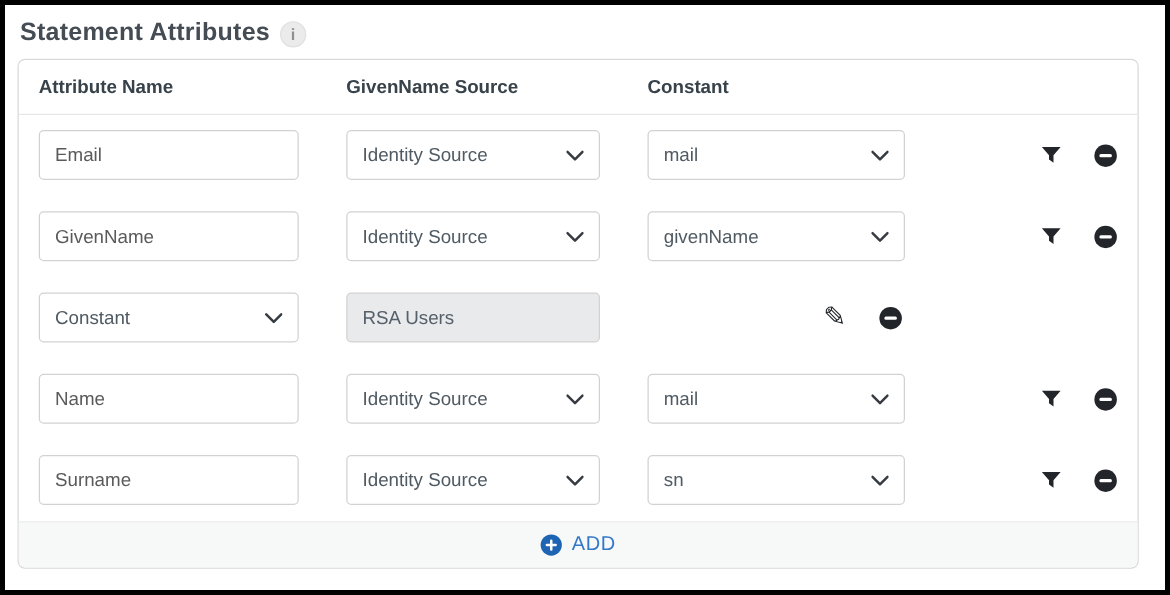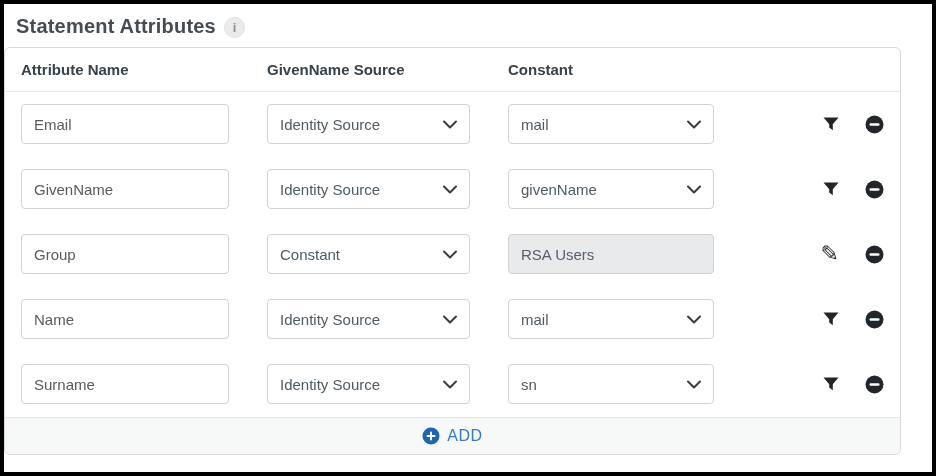--- a/index.html
+++ b/index.html
@@ -25,21 +25,21 @@
   }
   .info-icon {
     width: 21px; height: 21px; border-radius: 50%;
     background: #ebebeb; border: 1px solid #e0e0e0;
     color: #8f8f8f; font-size: 13px; font-weight: 600;
     display: inline-flex; align-items: center; justify-content: center;
     cursor: pointer; margin-top: 2px;
   }
   
   .panel {
-    width: 897px;
+    margin-left: 10px; width: 897px;
     border: 1px solid #d9d9d9; border-radius: 6px;
     background: #fff;
     display: flex; flex-direction: column;
   }
   .grid-row {
     display: grid;
     grid-template-columns: 208px 203px 206px 1fr;
     column-gap: 38px;
     padding: 0 14px 0 16px;
     align-items: center;
@@ -198,21 +198,20 @@
       <button class="icon-btn">
         <svg width="19" height="19" viewBox="0 0 19 19">
           <circle cx="9.5" cy="9.5" r="9" fill="#22262a"></circle>
           <rect x="4.5" y="8.2" width="10" height="2.6" rx="1.2" fill="#fff"></rect>
         </svg>
       </button>
     </div>
   </div>
 
   <div class="grid-row row constant">
-    <input class="text-input" type="text" value="Group" style="">
 
     <div class="select-box">
       <span>Constant</span>
       <span class="chevron">
         <svg width="14" height="9" viewBox="0 0 14 9">
                 <path d="M1 1.5 L7 7.5 L13 1.5" fill="none" stroke="#363c41" stroke-width="2" stroke-linecap="round" stroke-linejoin="round"></path>
               </svg>
       </span>
     </div>
 

